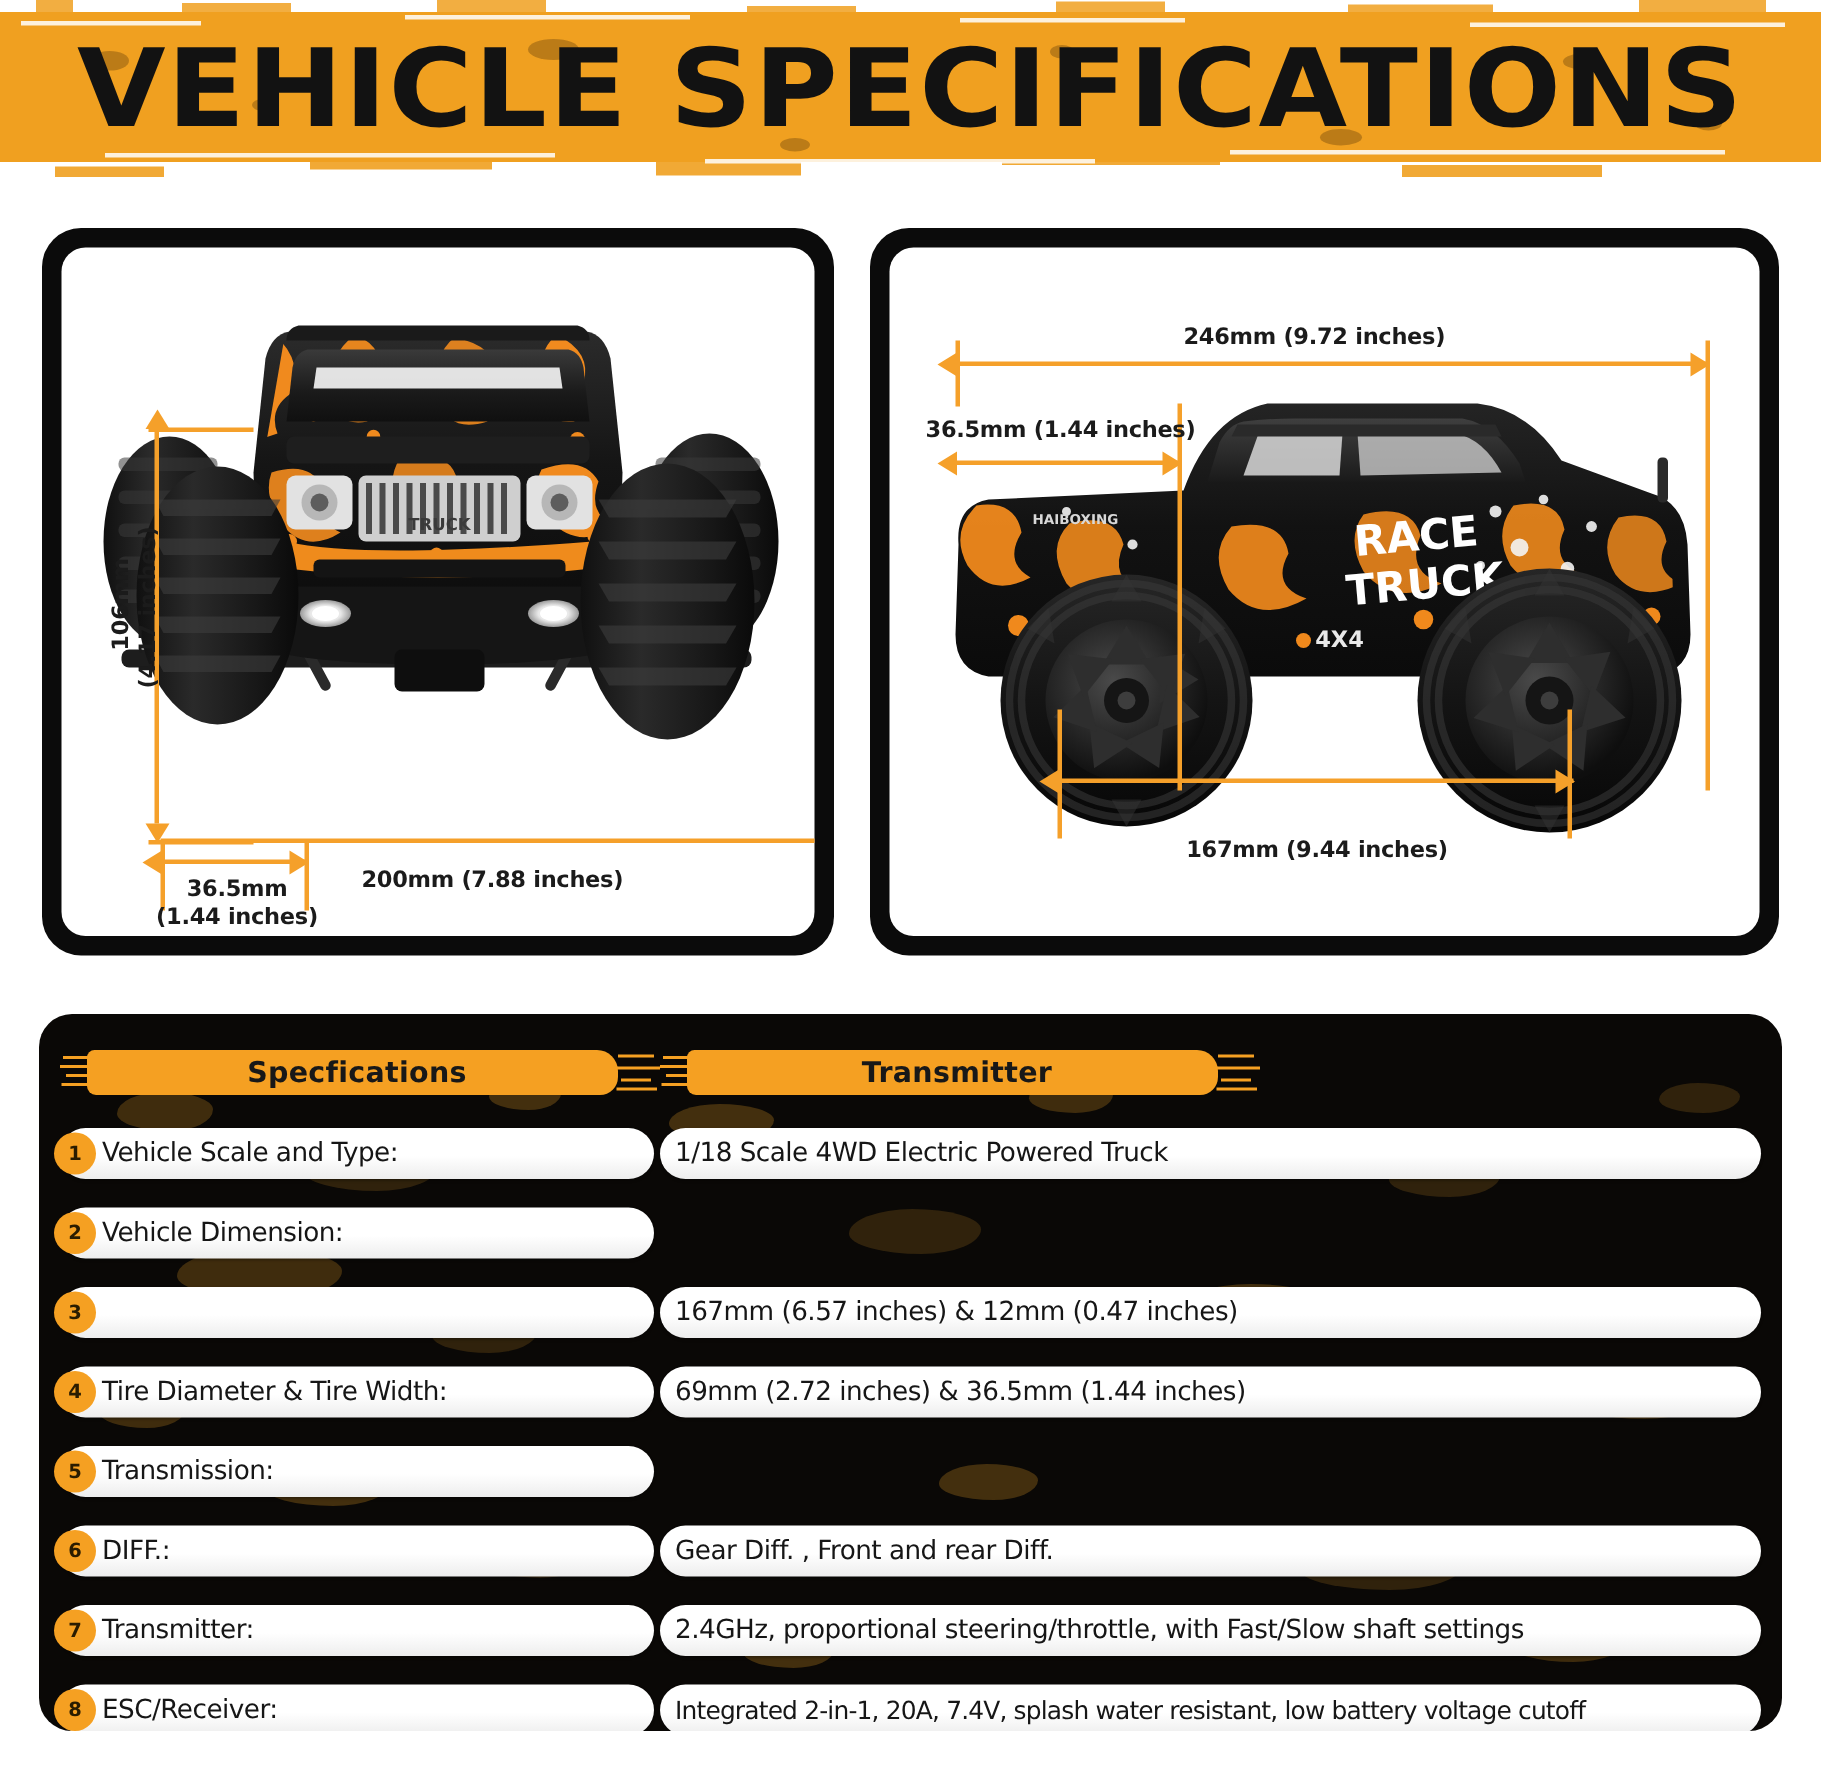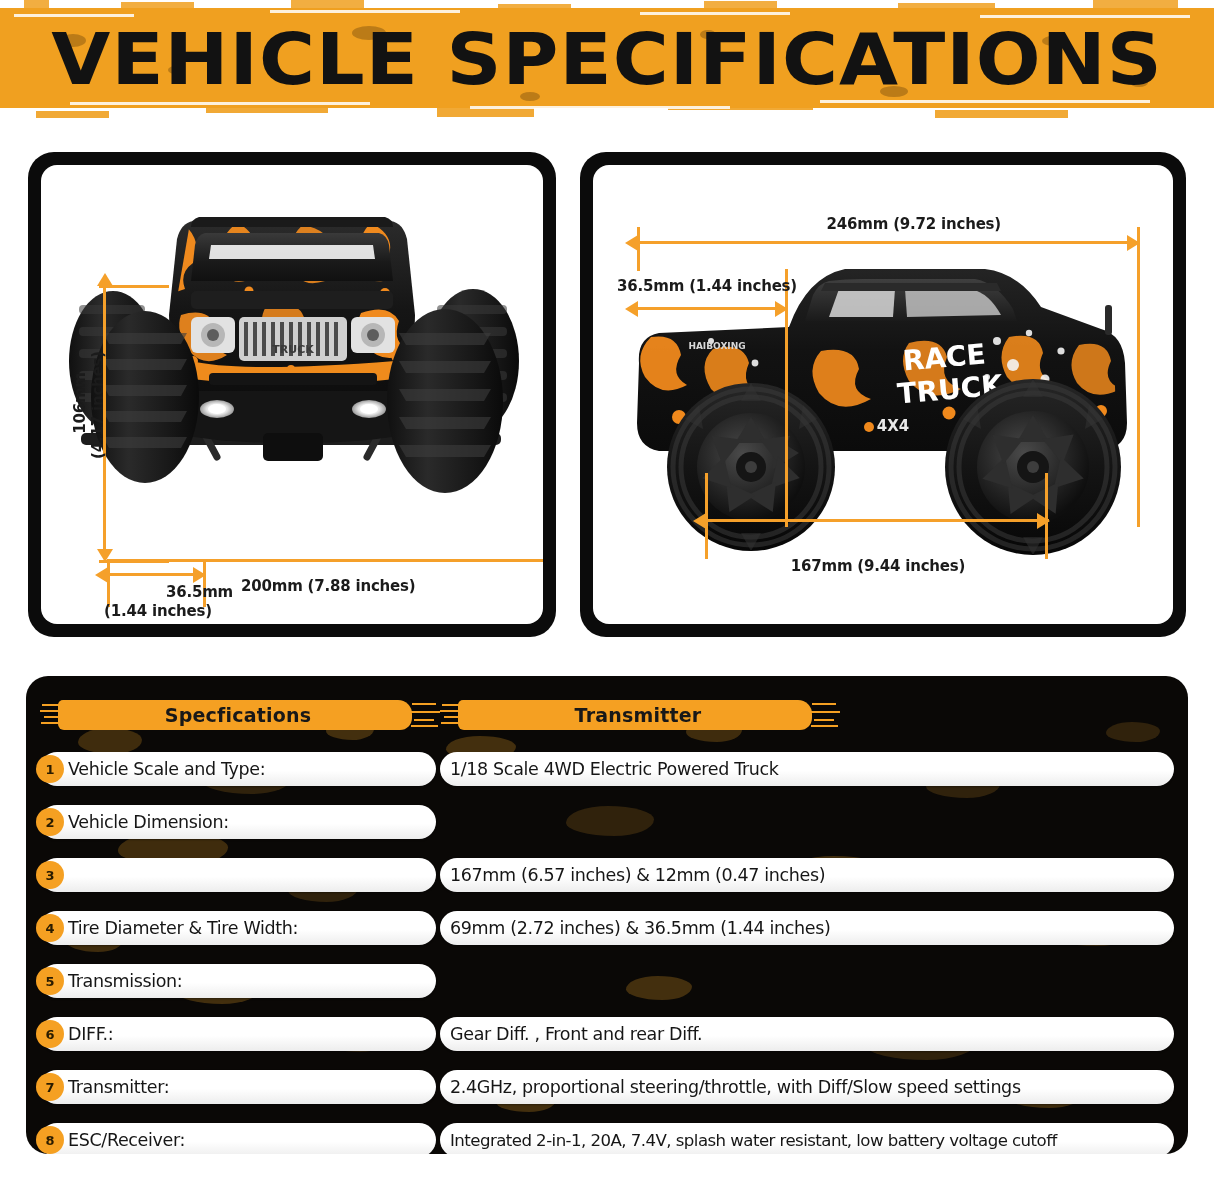--- a/index.html
+++ b/index.html
@@ -425,21 +425,21 @@
       </div>
       <div class="dim-label vert" style="left:48px; top:330px; width:180px;">
         <span>(4.17 inches)</span>
       </div>
 
       <div class="dim-line dim-h" style="left:66px; top:408px; width:98px;"></div>
       <div class="arrow arrow-l" style="left:54px; top:402px;"></div>
       <div class="arrow arrow-r" style="left:152px; top:402px;"></div>
       <div class="tick-v" style="left:66px; top:396px; height:46px;"></div>
       <div class="tick-v" style="left:162px; top:396px; height:46px;"></div>
-      <div class="dim-label" style="left:42px; top:418px; width:150px; text-align:right;">
+      <div class="dim-label" style="left:42px; top:418px; width:150px; text-align:center;">
         <span>36.5mm</span>
       </div>
       <div class="dim-label" style="left:42px; top:437px; width:150px; text-align:center;">
         <span>(1.44 inches)</span>
       </div>
 
       <div class="dim-line dim-h" style="left:66px; top:394px; width:452px;"></div>
 
       <div class="dim-label" style="left:200px; top:412px; width:280px;">
         <span>200mm (7.88 inches)</span>
@@ -597,29 +597,29 @@
         </g>
 
         <rect x="512" y="140" width="7" height="30" rx="3" fill="#2a2a2a"></rect>
       </svg>
 
       <div class="dim-line dim-h" style="left:44px; top:76px; width:502px;"></div>
       <div class="arrow arrow-l" style="left:32px; top:70px;"></div>
       <div class="arrow arrow-r" style="left:534px; top:70px;"></div>
       <div class="tick-v" style="left:44px; top:62px; height:44px;"></div>
       <div class="tick-v" style="left:544px; top:62px; height:300px;"></div>
-      <div class="dim-label" style="left:168px; top:50px; width:240px; text-align:right;">
+      <div class="dim-label" style="left:196px; top:50px; width:240px; text-align:left;">
         <span>246mm (9.72 inches)</span>
       </div>
 
       <div class="dim-line dim-h" style="left:44px; top:142px; width:150px;"></div>
       <div class="arrow arrow-l" style="left:32px; top:136px;"></div>
       <div class="arrow arrow-r" style="left:182px; top:136px;"></div>
       <div class="tick-v" style="left:192px; top:104px; height:258px;"></div>
-      <div class="dim-label" style="left:24px; top:112px; width:180px; text-align:right;">
+      <div class="dim-label" style="left:24px; top:112px; width:180px; text-align:center;">
         <span>36.5mm (1.44 inches)</span>
       </div>
 
       <div class="dim-line dim-h" style="left:112px; top:354px; width:344px;"></div>
       <div class="arrow arrow-l" style="left:100px; top:348px;"></div>
       <div class="arrow arrow-r" style="left:444px; top:348px;"></div>
       <div class="tick-v" style="left:112px; top:308px; height:86px;"></div>
       <div class="tick-v" style="left:452px; top:308px; height:86px;"></div>
       <div class="dim-label" style="left:160px; top:392px; width:250px; text-align:center;">
         <span>167mm (9.44 inches)</span>
@@ -730,21 +730,21 @@
           <div class="pill-text">Gear Diff. , Front and rear Diff.</div>
         </div>
       </div>
 
       <div class="spec-row" style="top:394px;">
         <div class="pill label-pill">
           <div class="badge">7</div>
           <div class="pill-text">Transmitter:</div>
         </div>
         <div class="pill desc-pill">
-          <div class="pill-text">2.4GHz, proportional steering/throttle, with Diff/Slow speed settings</div>
+          <div class="pill-text">2.4GHz, proportional steering/throttle, with Fast/Slow shaft settings</div>
         </div>
       </div>
 
       <div class="spec-row" style="top:447px;">
         <div class="pill label-pill">
           <div class="badge">8</div>
           <div class="pill-text">ESC/Receiver:</div>
         </div>
         <div class="pill desc-pill tight">
           <div class="pill-text">Integrated 2-in-1, 20A, 7.4V, splash water resistant, low battery voltage cutoff</div>

